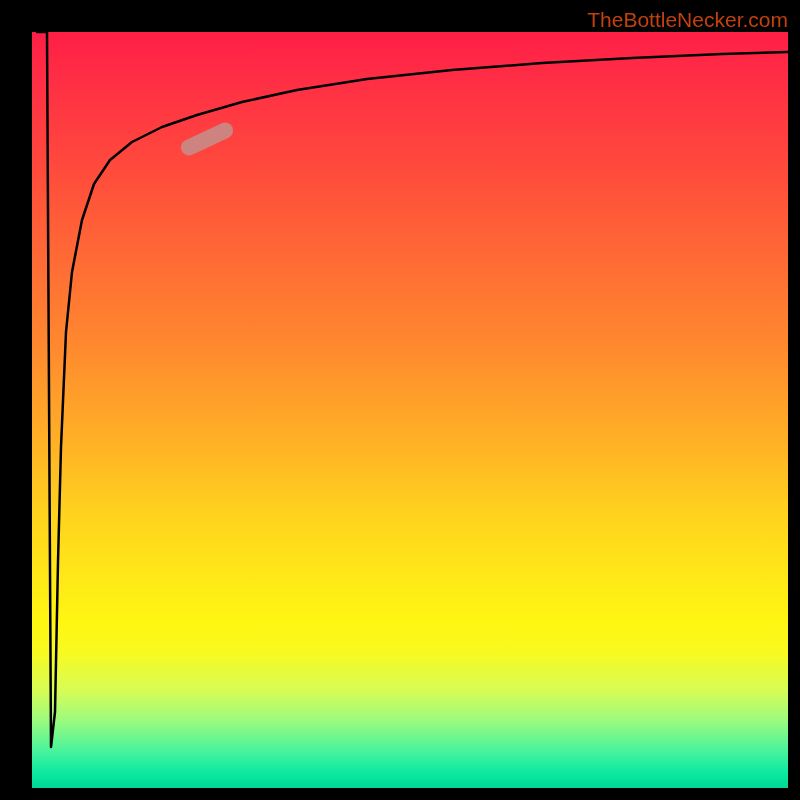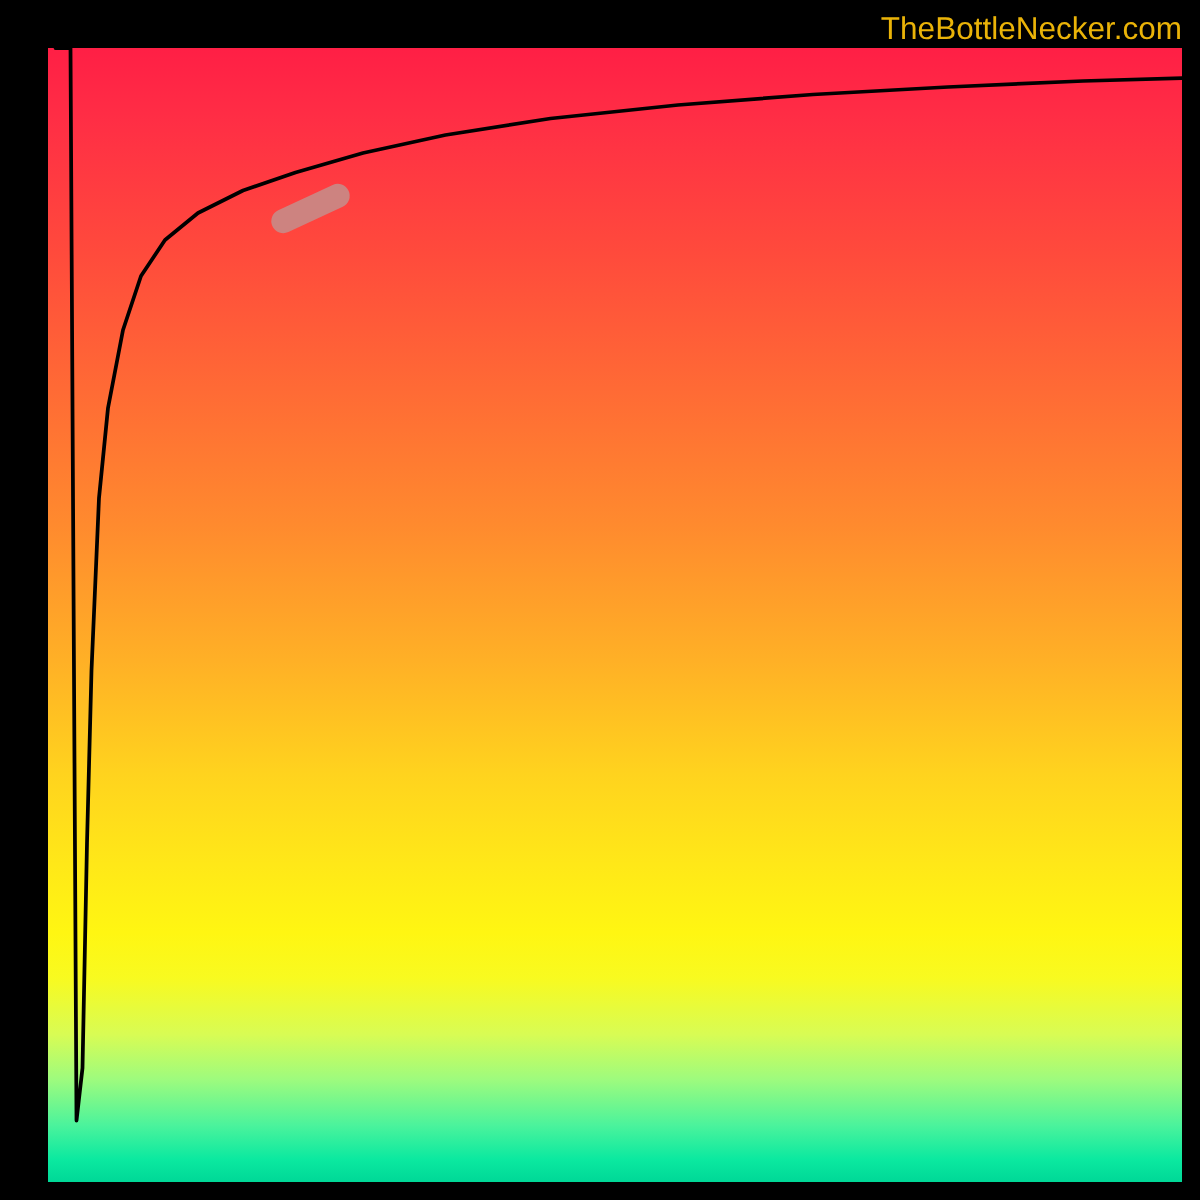--- a/index.html
+++ b/index.html
@@ -11,21 +11,21 @@
       width: 800px;
       height: 800px;
       background: #000;
       position: relative;
       font-family: Arial, sans-serif;
     }
     .attribution {
       position: absolute;
       top: 8px;
       right: 12px;
-      color: #eab308;
+      color: #c2410c;
       font-size: 21px;
       z-index: 10;
       font-weight: normal;
     }
     .chart-frame {
       position: absolute;
       left: 32px;
       top: 32px;
       width: 756px;
       height: 756px;

